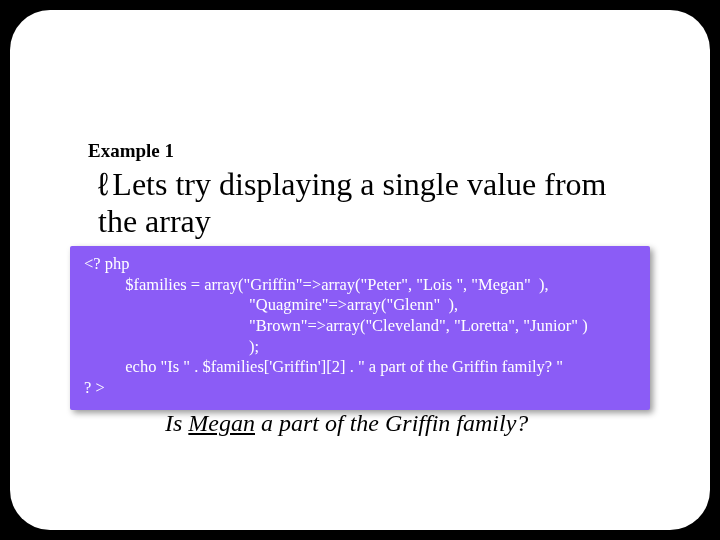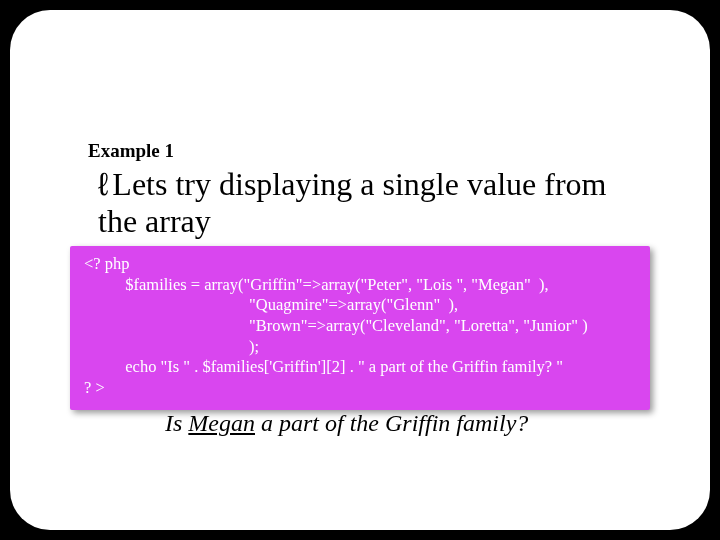--- a/index.html
+++ b/index.html
@@ -32,21 +32,21 @@
   .lead {
     font-size: 32px;
     margin: 0 0 6px 28px;
   }
   .bullet-marker {
     display: inline-block;
     font-family: Arial, sans-serif;
     margin-right: 4px;
   }
   .codeblock {
-    background: #d946ef;
+    background: #8b5cf6;
     color: #fff;
     font-family: "Times New Roman", Times, serif;
     font-size: 16.5px;
     line-height: 1.25;
     padding: 8px 14px 12px 14px;
     margin: 0 0 0 0;
     white-space: pre;
     border-radius: 2px;
     box-shadow: 3px 3px 6px rgba(0,0,0,0.4);
   }

